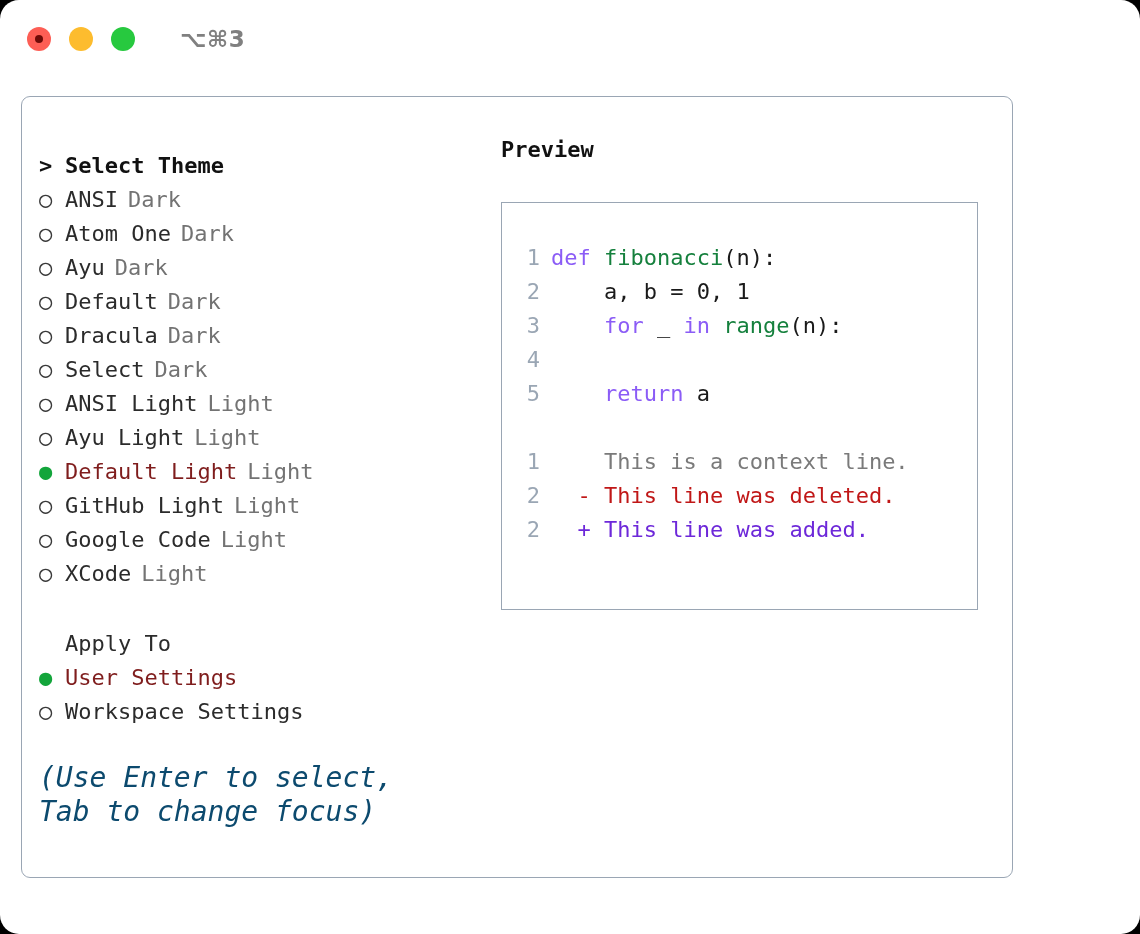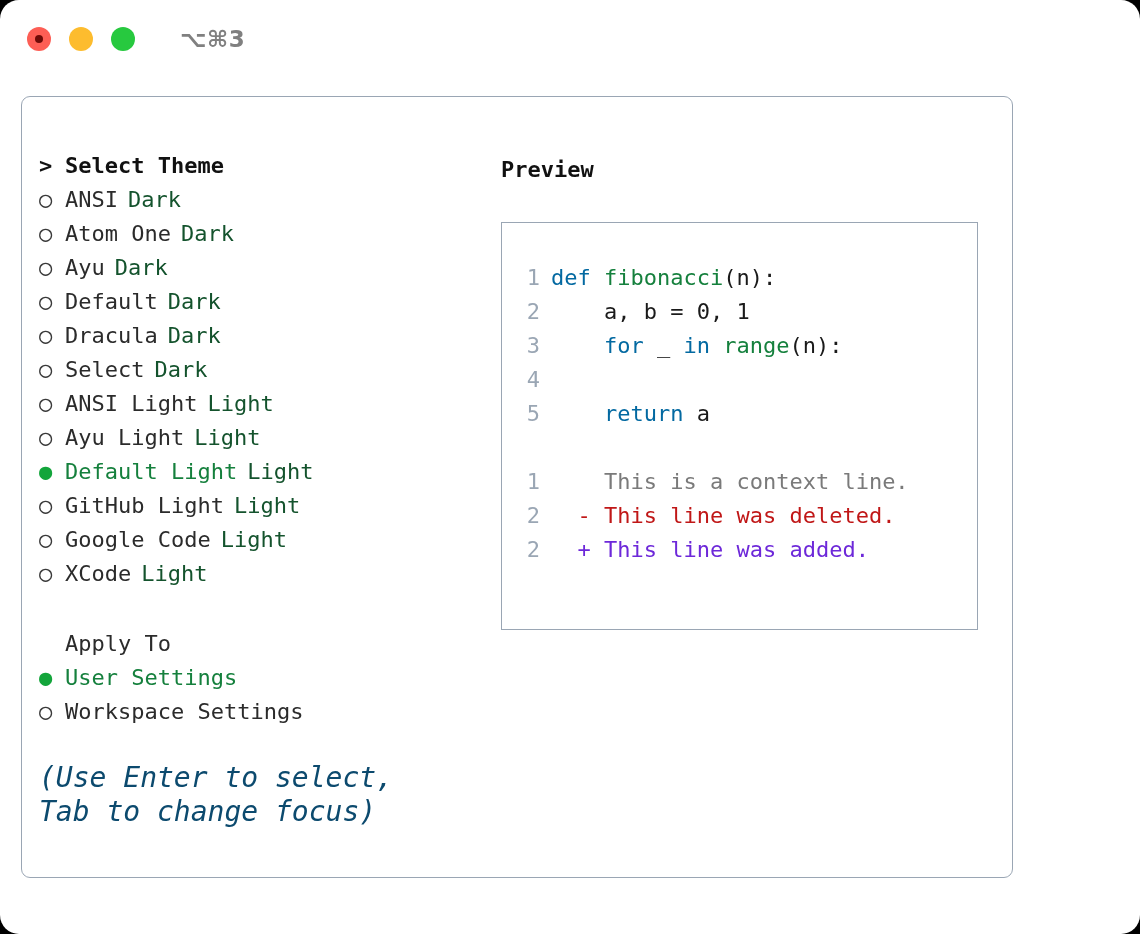--- a/index.html
+++ b/index.html
@@ -103,23 +103,23 @@
     line-height: 34px;
   }
 
   #heading-row {
     font-weight: bold;
     color: #111111;
   }
   #heading-row .bullet { color: #111111; font-weight: bold; }
 
   .theme-name { color: #2b2b2b; text-align: center; }
-  .theme-kind { color: #14532d; margin-left: 10px; }
-
-  .row.selected .theme-name { color: #15803d; }
+  .theme-kind { color: #737373; margin-left: 10px; }
+
+  .row.selected .theme-name { color: #7f1d1d; }
   .row.selected .bullet     { color: #13a53b; }
   .row .bullet.hollow       { color: #3a3a3a; }
 
   #apply-gap { height: 36px; }
 
   #apply-heading {
     color: #2b2b2b;
   }
   #apply-heading .bullet { color: transparent; }
 
@@ -131,21 +131,21 @@
     line-height: 34px;
     width: 400px;
     white-space: normal;
     font-style: italic;
   }
 
   
   #right-col {
     position: absolute;
     left: 479px;
-    top: 56px;
+    top: 36px;
     width: 480px;
   }
   #preview-title {
     font-size: 22px;
     font-weight: bold;
     color: #111111;
     line-height: 34px;
     height: 34px;
   }
   #preview-box {
@@ -174,21 +174,21 @@
     display: inline-block;
     width: 22px;
     flex: 0 0 22px;
     text-align: right;
     color: #9aa6b4;
   }
   .ltext {
     margin-left: 11px;
     white-space: pre;
   }
-  .kw  { color: #0369a1; }
+  .kw  { color: #8b5cf6; }
   .fn  { color: #15803d; }
   .pl  { color: #1a1a1a; }
   .ctx { color: #7a7a7a; text-align: right; }
   .del { color: #c01717; }
   .add { color: #6d28d9; text-align: right; }
   .blank { height: 34px; }
 </style>
 </head>
 <body>
 

